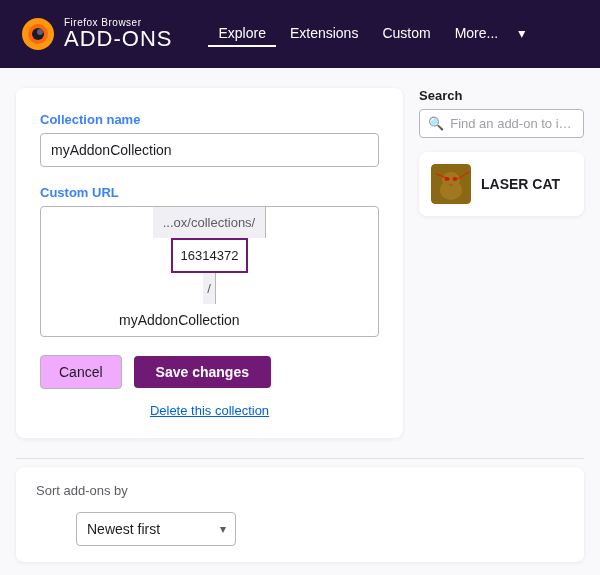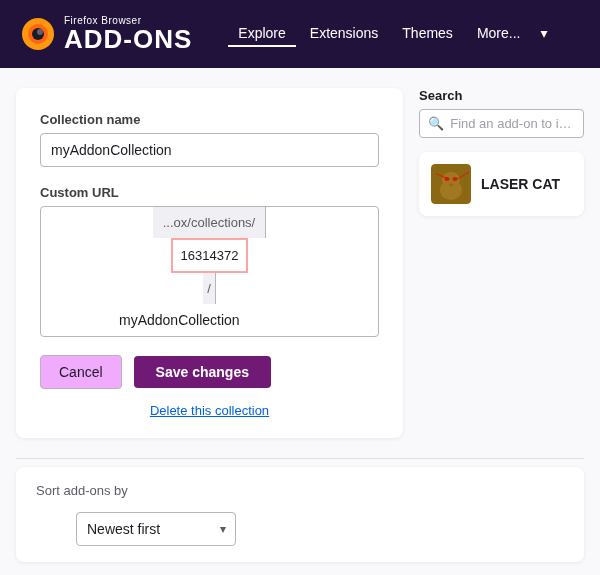--- a/index.html
+++ b/index.html
@@ -37,22 +37,22 @@
       line-height: 1;
     }
     .header-browser-text {
       color: #fff;
       font-size: 10px;
       font-weight: 400;
       letter-spacing: 0.5px;
     }
     .header-addons-text {
       color: #fff;
-      font-size: 26px;
-      font-weight: 700;
+      font-size: 22px;
+      font-weight: 400;
       letter-spacing: 1px;
     }
     .header-nav {
       display: flex;
       align-items: center;
       gap: 4px;
       margin-left: 8px;
     }
     .nav-item {
       color: #fff;
@@ -86,21 +86,21 @@
       box-shadow: 0 1px 4px rgba(0,0,0,0.07);
     }
 
     .form-group {
       margin-bottom: 18px;
     }
     .form-label {
       display: block;
       font-size: 13px;
       font-weight: 600;
-      color: #404040;
+      color: #3b82f6;
       margin-bottom: 6px;
     }
     .form-input {
       width: 100%;
       padding: 8px 10px;
       border: 1px solid #b5b5bd;
       border-radius: 4px;
       font-size: 14px;
       color: #1c1b22;
       background: #fff;
@@ -127,21 +127,21 @@
       font-size: 13px;
       color: #5b5b66;
       white-space: nowrap;
       flex-shrink: 0;
     }
     .url-id-box {
       padding: 8px 8px;
       font-size: 13px;
       color: #1c1b22;
       border-right: 1px solid #b5b5bd;
-      border: 2px solid #fca5a5;
+      border: 2px solid #701a75;
       background: #fff;
       white-space: nowrap;
       flex-shrink: 0;
     }
     .url-separator {
       padding: 8px 4px;
       background: #f0f0f4;
       font-size: 13px;
       color: #5b5b66;
       border-right: 1px solid #b5b5bd;
@@ -318,21 +318,21 @@
       <circle cx="20" cy="16" r="3" fill="#fff" opacity="0.3"></circle>
     </svg>
     <div class="header-brand">
       <span class="header-browser-text">Firefox Browser</span>
       <span class="header-addons-text">ADD-ONS</span>
     </div>
   </div>
   <nav class="header-nav">
     <a class="nav-item active">Explore</a>
     <a class="nav-item">Extensions</a>
-    <a class="nav-item">Themes</a>
+    <a class="nav-item">Custom</a>
     <a class="nav-item nav-more">
       <span>More...</span>
       <span>▾</span>
     </a>
   </nav>
 </header>
 
 <div class="main-content">
 
   <div class="form-panel">

